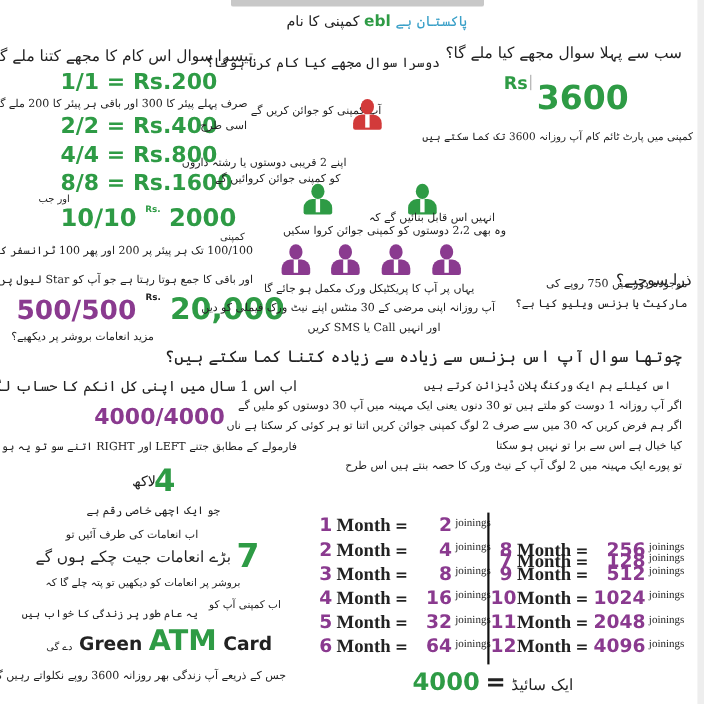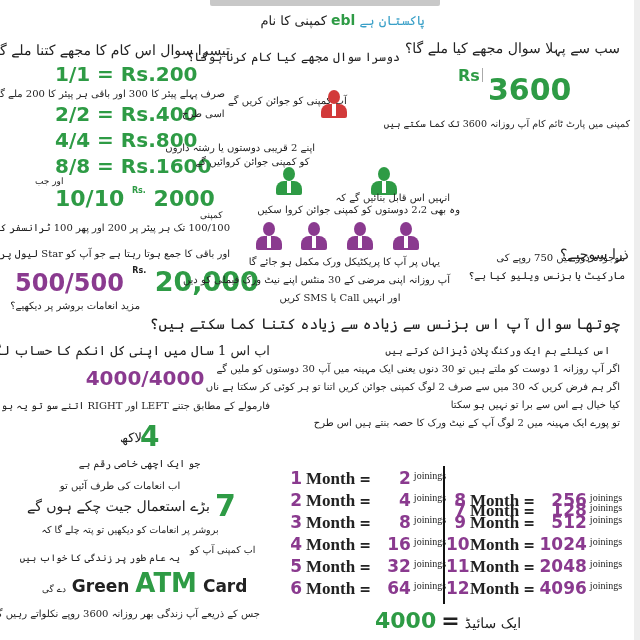--- a/index.html
+++ b/index.html
@@ -100,21 +100,21 @@
 <div class="person" style="left:347px;top:222px;">
   <div class="head" style="background:#8a3a8f;"></div>
     <div class="body" style="background:#8a3a8f;"></div>
     <div class="tie"></div>
 </div>
 <div class="person" style="left:393px;top:222px;">
   <div class="head" style="background:#8a3a8f;"></div>
     <div class="body" style="background:#8a3a8f;"></div>
     <div class="tie"></div>
 </div>
-<div class="abs urdu" style="left:240px;top:256px;width:200px;font-size:10px;text-align:right;">یہاں پر آپ کا پریکٹیکل ورک مکمل ہو جائے گا</div>
+<div class="abs urdu" style="left:240px;top:256px;width:200px;font-size:10px;text-align:left;">یہاں پر آپ کا پریکٹیکل ورک مکمل ہو جائے گا</div>
 <div class="abs urdu" style="left:230px;top:274px;width:220px;font-size:10px;text-align:center;">آپ روزانہ اپنی مرضی کے 30 منٹس اپنے نیٹ ورک فیملی کو دیں</div>
 <div class="abs urdu" style="left:270px;top:292px;width:140px;font-size:10px;text-align:center;">اور انہیں Call یا SMS کریں</div>
 
 <div class="abs urdu" style="left:440px;top:40px;width:180px;font-size:14px;text-align:center;">سب سے پہلا سوال مجھے کیا ملے گا؟</div>
 <div class="abs big green" style="left:458px;top:66px;font-size:16px;">Rs</div>
 <div class="abs" style="left:482px;top:68px;width:1px;height:14px;background:#aaa;"></div>
 <div class="abs big green" style="left:488px;top:72px;font-size:30px;">3600</div>
 <div class="abs urdu" style="left:420px;top:118px;width:210px;font-size:9.5px;text-align:right;">کمپنی میں پارٹ ٹائم کام آپ روزانہ 3600 تک کما سکتے ہیں</div>
 
 <div class="abs urdu" style="left:560px;top:230px;font-size:14px;margin-top:16px;">ذرا سوچیے؟</div>
@@ -122,21 +122,21 @@
 <div class="abs urdu" style="left:495px;top:270px;width:130px;font-size:10px;text-align:right;">مارکیٹ یا بزنس ویلیو کیا ہے؟</div>
 
 <div class="abs urdu" style="left:40px;top:343px;width:230px;font-size:13px;text-align:center;">اب اس 1 سال میں اپنی کل انکم کا حساب لگاتے ہیں</div>
 <div class="abs big purple" style="left:0;width:290px;top:366px;font-size:20px;text-align:center;">4000/4000</div>
 <div class="abs urdu" style="left:40px;top:400px;width:230px;font-size:10px;text-align:center;">فارمولے کے مطابق جتنے LEFT اور RIGHT اتنے سو تو یہ ہوا</div>
 <div class="abs big green" style="left:140px;top:420px;font-size:28px;">4</div>
 <div class="abs urdu" style="left:120px;top:430px;font-size:13px;">لاکھ</div>
 <div class="abs urdu" style="left:90px;top:458px;width:110px;font-size:10px;text-align:center;">جو ایک اچھی خاصی رقم ہے</div>
 <div class="abs urdu" style="left:50px;top:480px;width:140px;font-size:10px;text-align:center;">اب انعامات کی طرف آئیں تو</div>
 <div class="abs big green" style="left:215px;top:488px;font-size:30px;">7</div>
-<div class="abs urdu" style="left:40px;top:498px;width:170px;font-size:14px;text-align:center;">بڑے استعمال جیت چکے ہوں گے</div>
+<div class="abs urdu" style="left:40px;top:498px;width:170px;font-size:14px;text-align:center;">بڑے انعامات جیت چکے ہوں گے</div>
 <div class="abs urdu" style="left:40px;top:524px;width:180px;font-size:9.5px;text-align:center;">بروشر پر انعامات کو دیکھیں تو پتہ چلے گا کہ</div>
 <div class="abs urdu" style="left:190px;top:544px;font-size:9.5px;">اب کمپنی آپ کو</div>
 <div class="abs urdu" style="left:70px;top:552px;width:110px;font-size:9.5px;text-align:center;">یہ عام طور پر زندگی کا خواب ہیں</div>
 <div class="abs big" style="left:42px;top:568px;font-size:17px;white-space:nowrap;">
   <span style="font-size:9px;font-weight:normal;font-family:'DejaVu Serif',serif;">دے گی</span>
   <span>Green</span>
   <span class="green" style="font-size:26px;">ATM</span>
   <span>Card</span>
 </div>
 <div class="abs urdu" style="left:20px;top:608px;width:240px;font-size:10px;text-align:center;">جس کے ذریعے آپ زندگی بھر روزانہ 3600 روپے نکلواتے رہیں گے</div>

